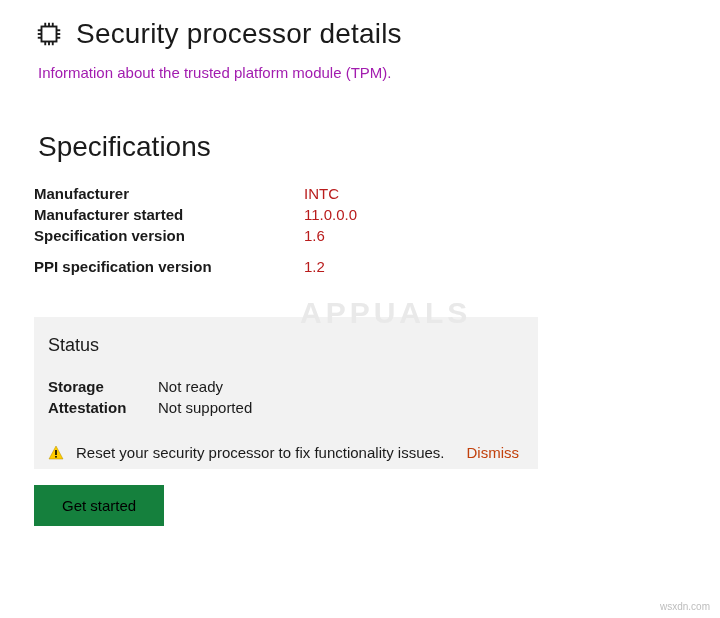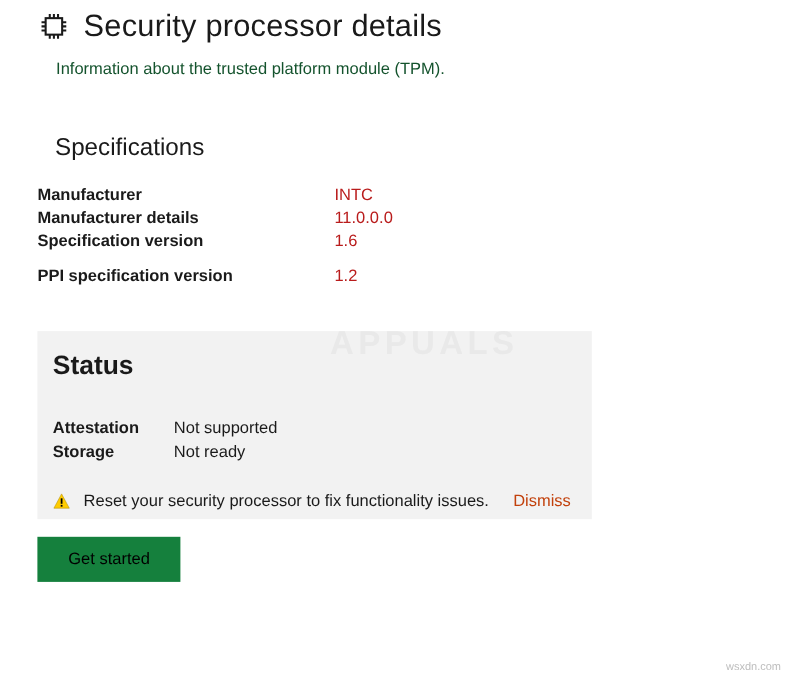--- a/index.html
+++ b/index.html
@@ -7,21 +7,21 @@
     padding: 0;
     width: 720px;
     height: 618px;
     font-family: "Segoe UI", Arial, sans-serif;
     background: #ffffff;
     color: #1a1a1a;
     font-size: 15px;
     overflow: hidden;
   }
   .page {
-    padding: 8px 34px 0 34px;
+    padding: 18px 34px 0 34px;
     position: relative;
   }
   .title-row {
     display: flex;
     align-items: center;
     gap: 12px;
     margin-bottom: 10px;
   }
   .chip-icon {
     width: 30px;
@@ -29,27 +29,27 @@
     flex: 0 0 30px;
     color: #1a1a1a;
   }
   .title-text {
     font-size: 28px;
     font-weight: 400;
     letter-spacing: 0.2px;
   }
   .subtitle {
     font-size: 15px;
-    margin: 14px 0 50px 17px;
-    color: #14532d;
+    margin: 14px 0 50px 4px;
+    color: #a21caf;
   }
   .section-heading {
-    font-size: 22px;
-    font-weight: 400;
-    margin: 0 0 20px 16px;
+    font-size: 28px;
+    font-weight: 400;
+    margin: 0 0 20px 4px;
   }
   .spec-table {
     border-collapse: collapse;
     font-size: 15px;
   }
   .spec-table td {
     padding: 2px 0;
     vertical-align: top;
   }
   .spec-table .lbl {
@@ -66,23 +66,23 @@
     height: 10px;
   }
 
   .status-box {
     background: #f2f2f2;
     padding: 18px 14px 8px 14px;
     margin-top: 40px;
     width: 476px;
   }
   .status-heading {
-    font-size: 24px;
-    font-weight: 700;
-    margin: 0 0 32px 0;
+    font-size: 18px;
+    font-weight: 400;
+    margin: 0 0 20px 0;
   }
   .status-table {
     border-collapse: collapse;
     font-size: 15px;
   }
   .status-table td {
     padding: 2px 0;
   }
   .status-table .lbl {
     font-weight: 600;
@@ -176,21 +176,21 @@
 
   <div>
     <div class="section-heading">Specifications</div>
     <table class="spec-table">
       <tbody>
           <tr>
         <td class="lbl">Manufacturer</td>
         <td class="val">INTC</td>
       </tr>
       <tr>
-        <td class="lbl">Manufacturer details</td>
+        <td class="lbl">Manufacturer started</td>
         <td class="val">11.0.0.0</td>
       </tr>
       <tr>
         <td class="lbl">Specification version</td>
         <td class="val">1.6</td>
       </tr>
       <tr class="spec-divider">
             <td colspan="2"></td>
           </tr>
       <tr>
@@ -201,26 +201,26 @@
       </table>
   </div>
 
   <span class="watermark">APPUALS</span>
 
   <div class="status-box">
     <div class="status-heading">Status</div>
     <table class="status-table">
       <tbody>
           <tr>
+        <td class="lbl">Storage</td>
+        <td class="val">Not ready</td>
+      </tr>
+      <tr>
         <td class="lbl">Attestation</td>
         <td class="val">Not supported</td>
-      </tr>
-      <tr>
-        <td class="lbl">Storage</td>
-        <td class="val">Not ready</td>
       </tr>
     </tbody>
       </table>
 
     <div class="alert-row">
       <span class="warn-icon">
         <svg viewBox="0 0 16 16" width="16" height="16">
           <polygon points="8,1 15,14 1,14" fill="#ffcc00" stroke="#b38f00" stroke-width="0.5"></polygon>
           <rect x="7.2" y="5" width="1.6" height="5" fill="#000"></rect>
           <rect x="7.2" y="11" width="1.6" height="1.6" fill="#000"></rect>

